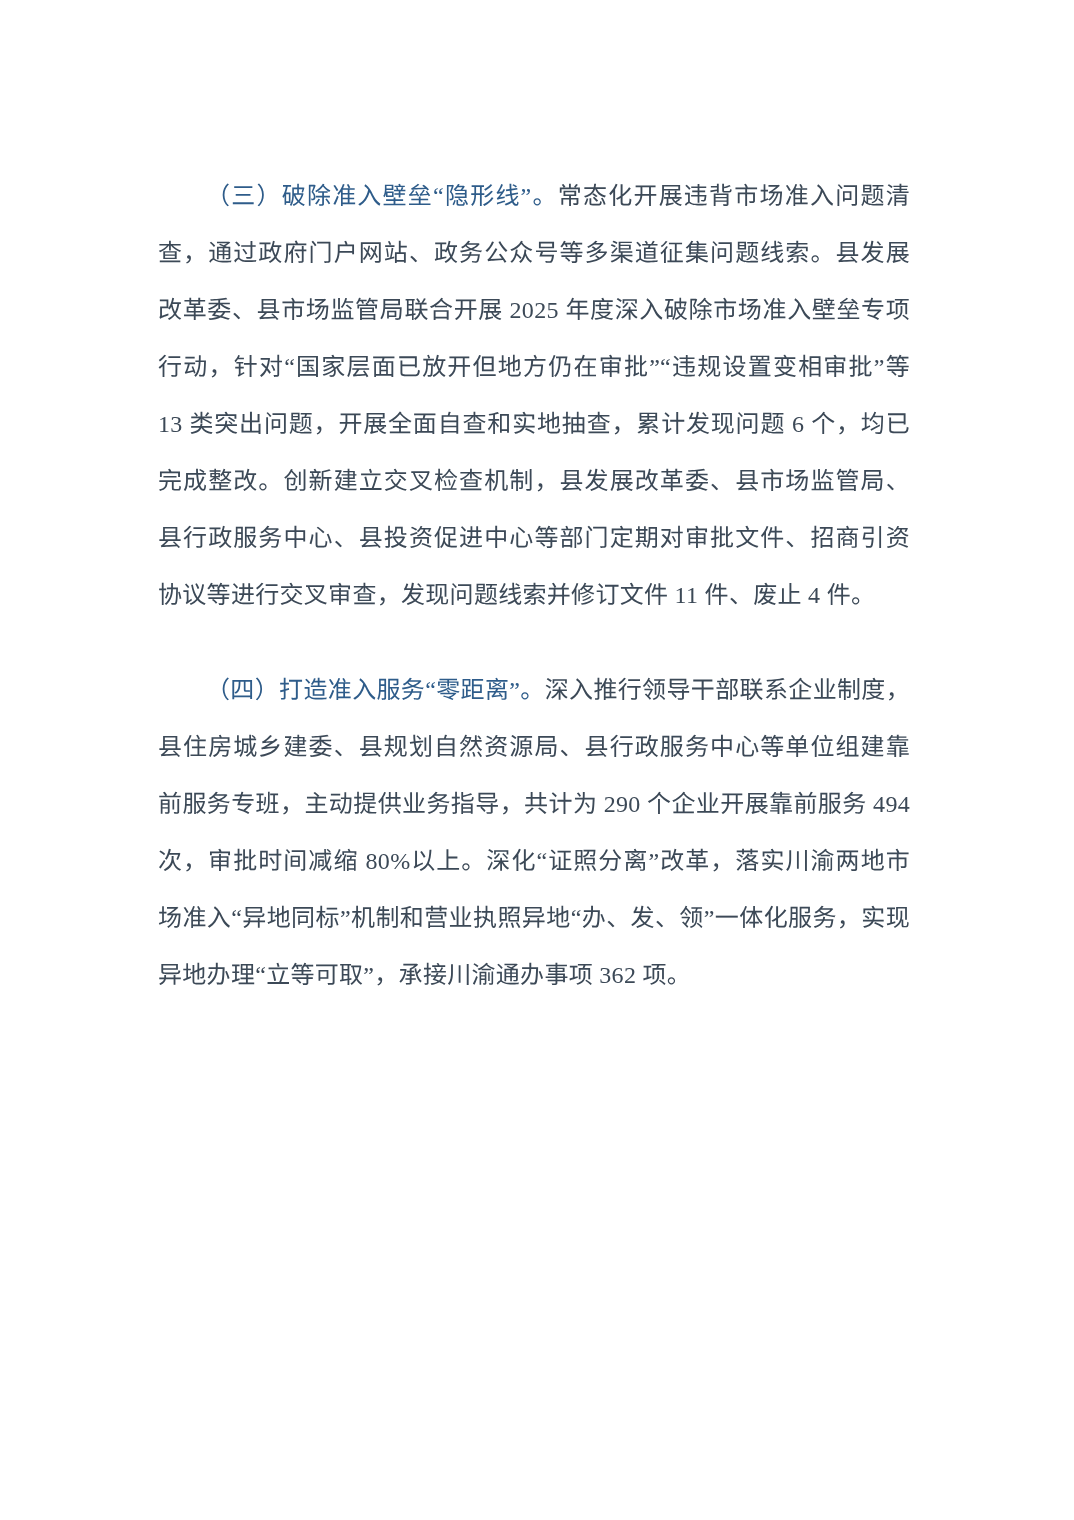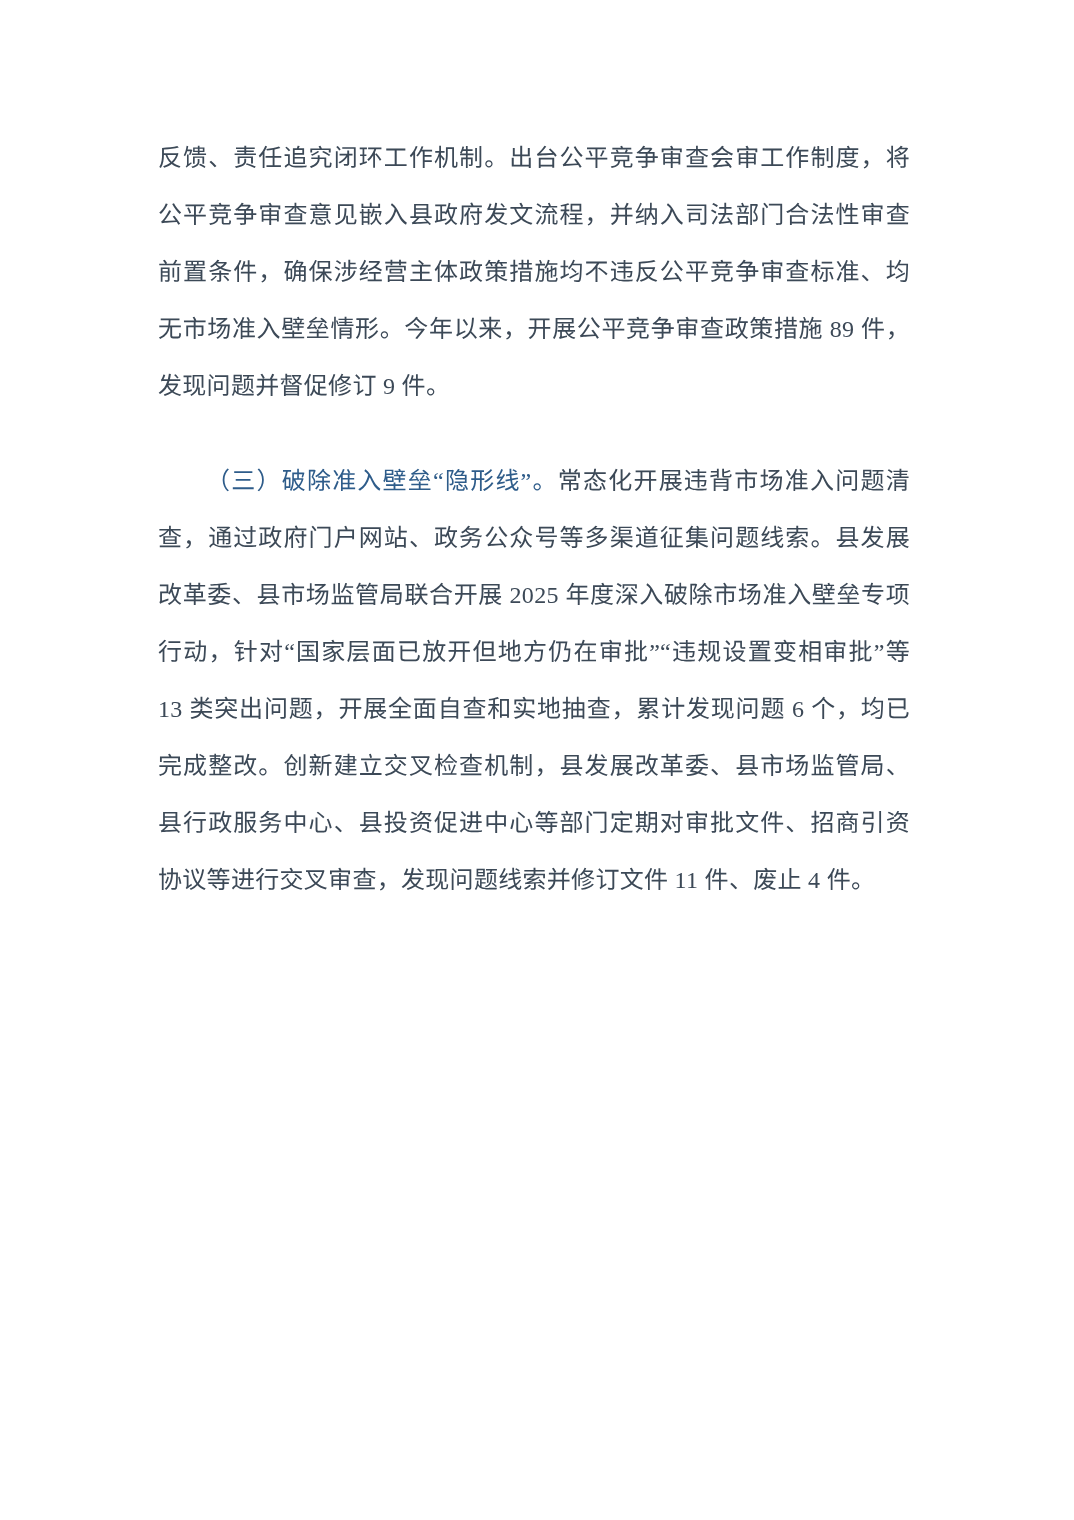--- a/index.html
+++ b/index.html
@@ -47,19 +47,19 @@
     color: #2E5C8A;
     font-weight: normal;
   }
 </style>
 </head>
 <body>
 
 <div class="page">
   <div class="content">
 
-    <p class="para first"><span class="body-text">反馈、责任追究闭环工作机制。出台公平竞争审查会审工作制度，将公平竞争审查意见嵌入县政府发文流程，并纳入司法部门合法性审查前置条件，确保涉经营主体政策措施均不违反公平竞争审查标准、均无市场准入壁垒情形。今年以来，开展公平竞争审查政策措施 89 件，发现问题并督促修订 9 件。</span></p>
 
     <p class="para indent"><span class="lead">（三）破除准入壁垒“隐形线”。</span><span class="body-text">常态化开展违背市场准入问题清查，通过政府门户网站、政务公众号等多渠道征集问题线索。县发展改革委、县市场监管局联合开展 2025 年度深入破除市场准入壁垒专项行动，针对“国家层面已放开但地方仍在审批”“违规设置变相审批”等 13 类突出问题，开展全面自查和实地抽查，累计发现问题 6 个，均已完成整改。创新建立交叉检查机制，县发展改革委、县市场监管局、县行政服务中心、县投资促进中心等部门定期对审批文件、招商引资协议等进行交叉审查，发现问题线索并修订文件 11 件、废止 4 件。</span></p>
 
+    <p class="para indent"><span class="lead">（四）打造准入服务“零距离”。</span><span class="body-text">深入推行领导干部联系企业制度，县住房城乡建委、县规划自然资源局、县行政服务中心等单位组建靠前服务专班，主动提供业务指导，共计为 290 个企业开展靠前服务 494 次，审批时间减缩 80%以上。深化“证照分离”改革，落实川渝两地市场准入“异地同标”机制和营业执照异地“办、发、领”一体化服务，实现异地办理“立等可取”，承接川渝通办事项 362 项。</span></p>
 
   </div>
 </div>
 
 </body></html>

